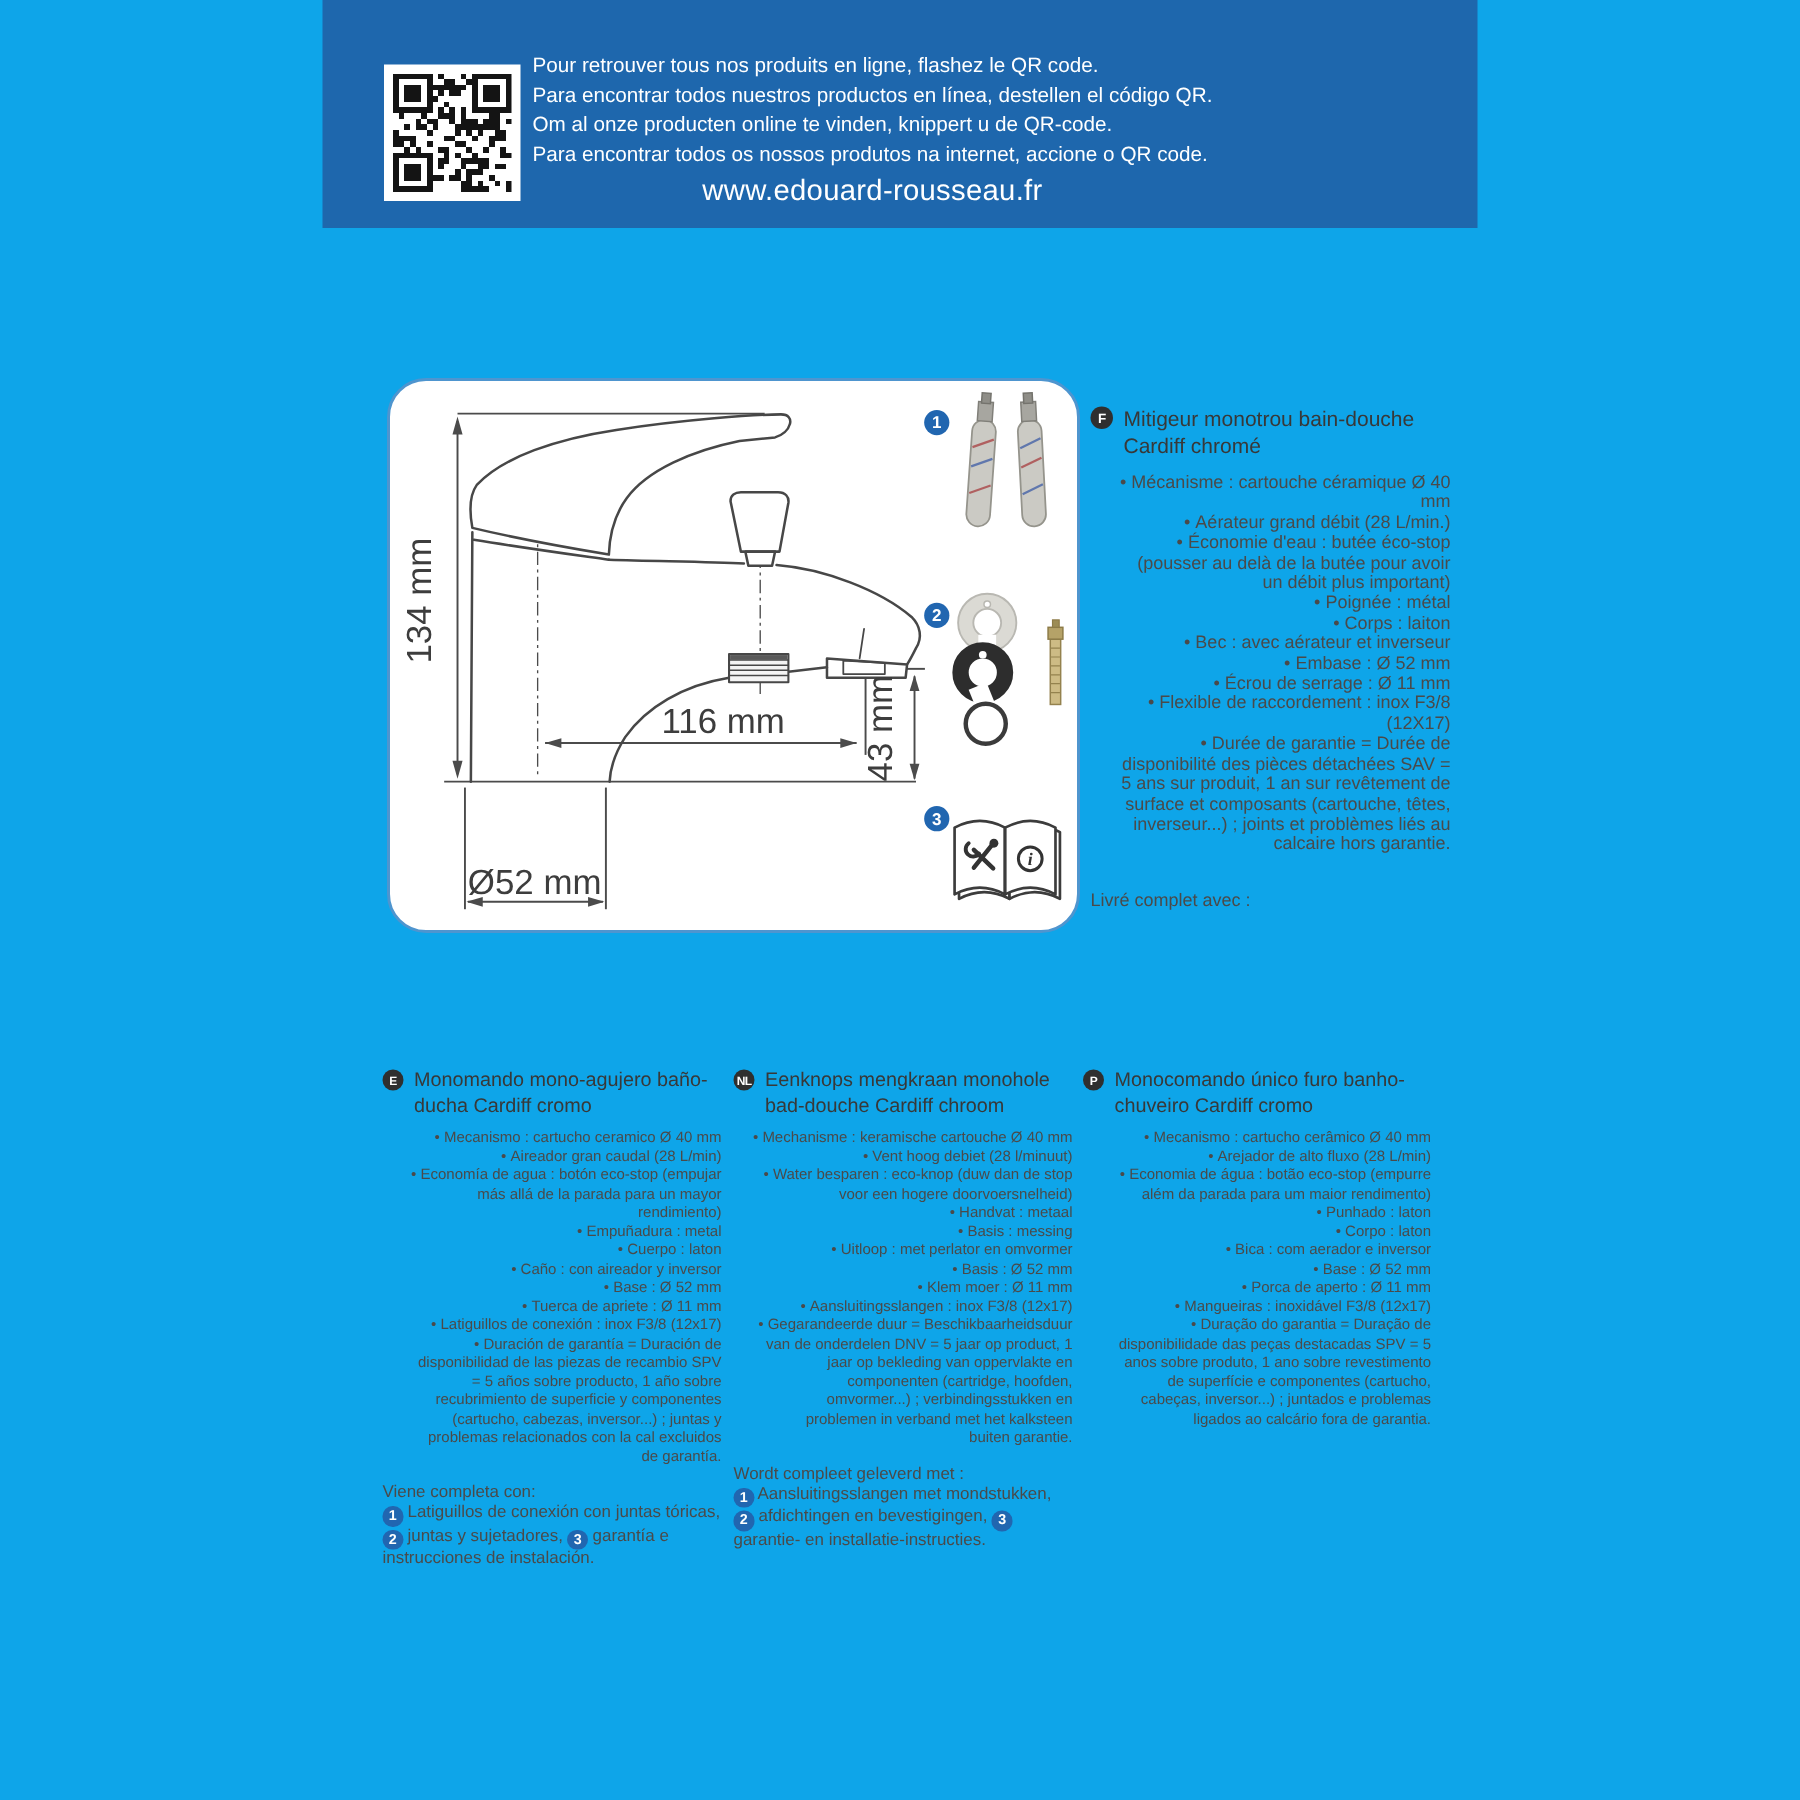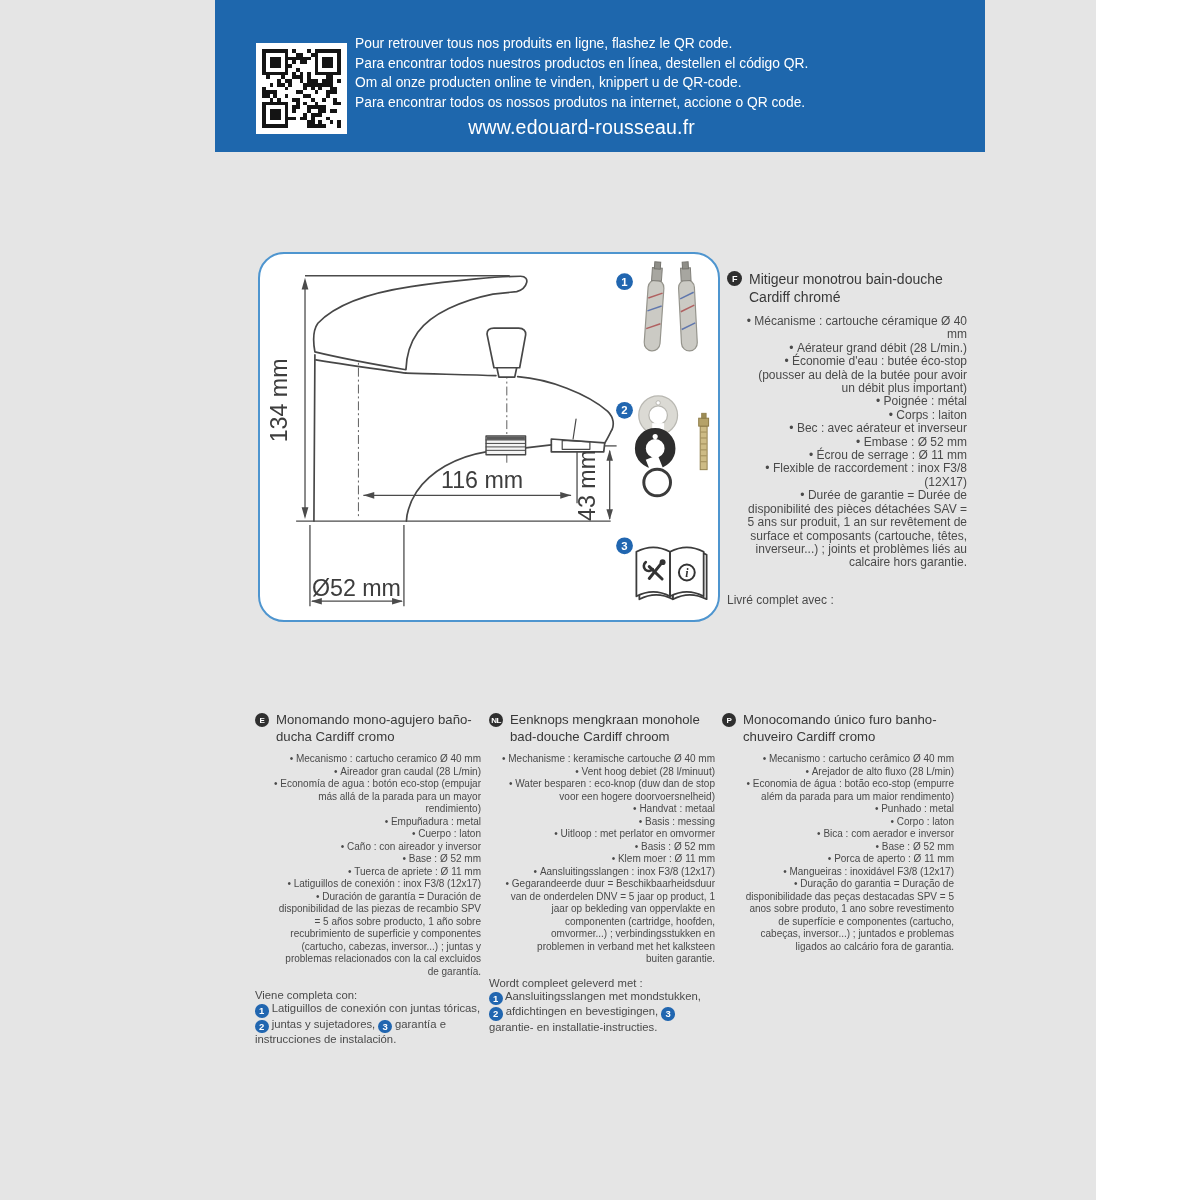--- a/index.html
+++ b/index.html
@@ -1,17 +1,17 @@
 <!DOCTYPE html>
 <html><head>
 <meta charset="utf-8">
 <style>
   html,body { margin:0; padding:0; background:#ffffff; }
   .page {
-    position:relative; width:1096px; height:1200px; background:#e5e5e5;
+    position:relative; width:1200px; height:1200px; background:#0ea5e9;
     font-family:"Liberation Sans", sans-serif; overflow:hidden;
   }
   
   .banner { position:absolute; left:215px; top:0; width:770px; height:152px; background:#1e67ad; }
   .qrbox { position:absolute; left:41px; top:43px; width:91px; height:91px; background:#ffffff;
            display:flex; align-items:center; justify-content:center; }
   .banner-text { position:absolute; left:140px; top:34px; color:#ffffff; }
   .banner-line { font-size:13.8px; line-height:19.6px; white-space:nowrap; }
   .banner-site { font-size:19.5px; letter-spacing:.2px; margin-top:4px; white-space:nowrap;text-align:center; }
   
@@ -479,21 +479,21 @@
 
   <div class="section col" id="sec-pt">
     <div class="sec-head">
       <span class="lang-badge">P</span>
       <span class="sec-title">Monocomando único furo banho-chuveiro Cardiff cromo</span>
     </div>
     <ul>
         <li>Mecanismo : cartucho cerâmico Ø 40 mm</li>
         <li>Arejador de alto fluxo (28 L/min)</li>
         <li>Economia de água : botão eco-stop (empurre além da parada para um maior rendimento)</li>
-        <li>Punhado : metal</li>
+        <li>Punhado : laton</li>
         <li>Corpo : laton</li>
         <li>Bica : com aerador e inversor</li>
         <li>Base : Ø 52 mm</li>
         <li>Porca de aperto : Ø 11 mm</li>
         <li>Mangueiras : inoxidável F3/8 (12x17)</li>
         <li>Duração do garantia = Duração de disponibilidade das peças destacadas SPV = 5 anos sobre produto, 1 ano sobre revestimento de superfície e componentes (cartucho, cabeças, inversor...) ; juntados e problemas ligados ao calcário fora de garantia.</li>
       </ul>
   </div>
 
 </div>

